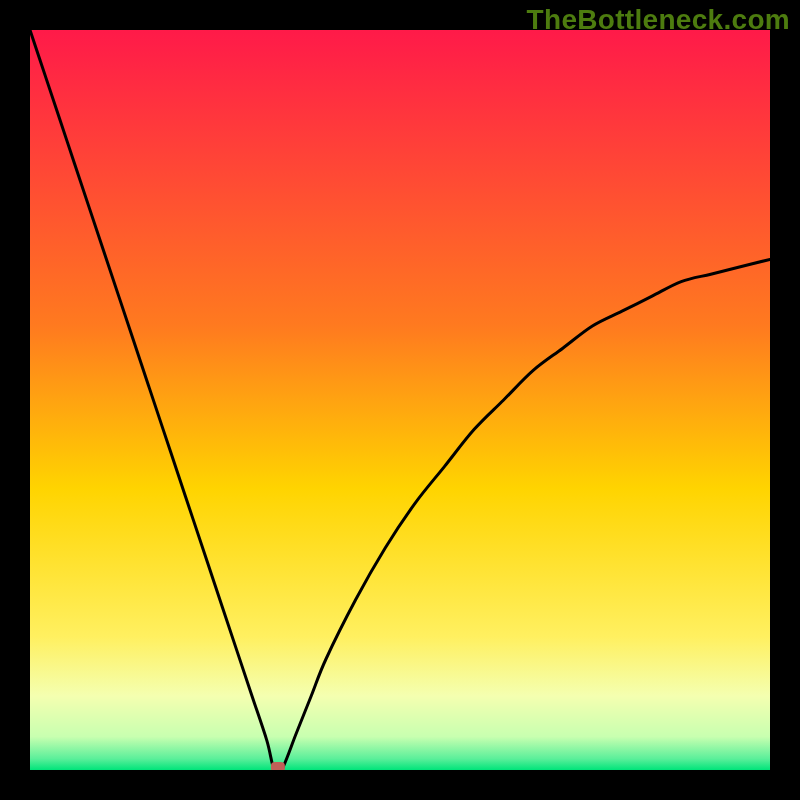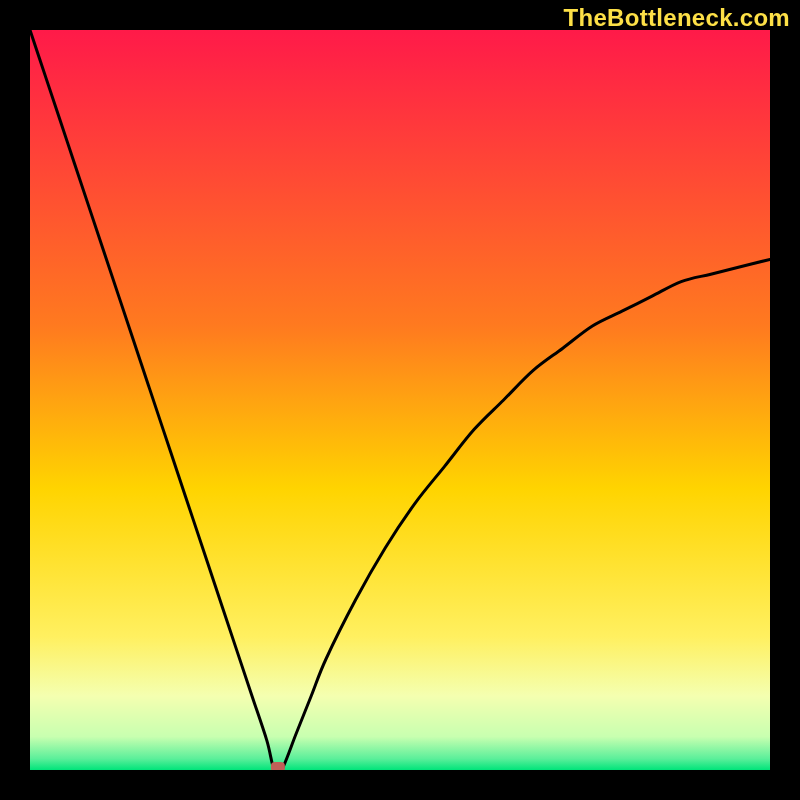--- a/index.html
+++ b/index.html
@@ -16,22 +16,22 @@
     top: 0;
     left: 0;
     width: 800px;
     height: 800px;
     background: #000;
   }
   .watermark {
     position: absolute;
     top: 4px;
     right: 10px;
-    color: #fde047;
-    font-size: 24px;
+    color: #4d7c0f;
+    font-size: 28px;
     font-weight: 600;
     letter-spacing: 0.3px;
     user-select: none;
   }
   svg.plot {
     position: absolute;
     top: 30px;
     left: 30px;
     width: 740px;
     height: 740px;

